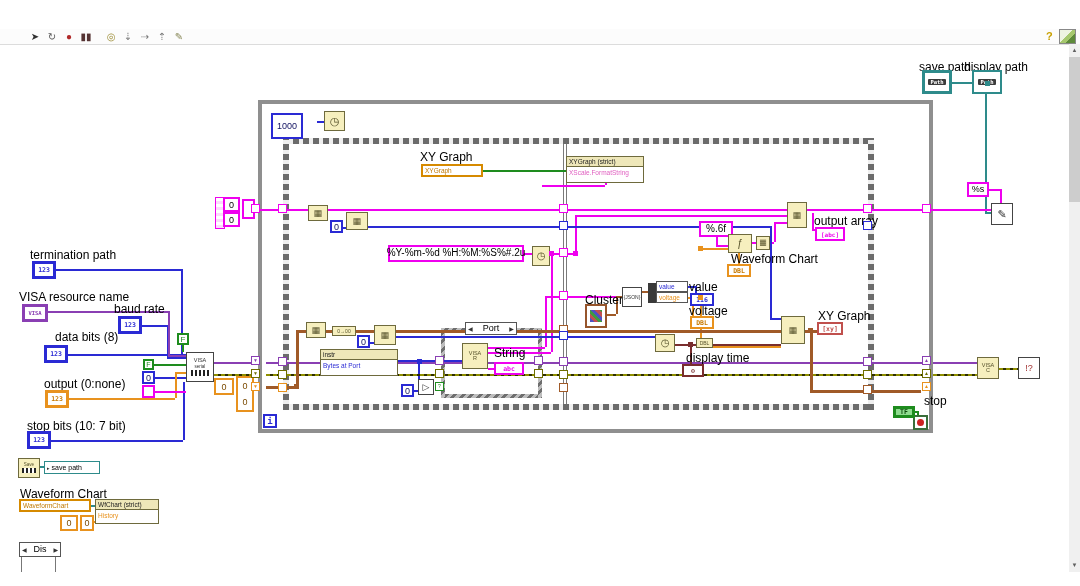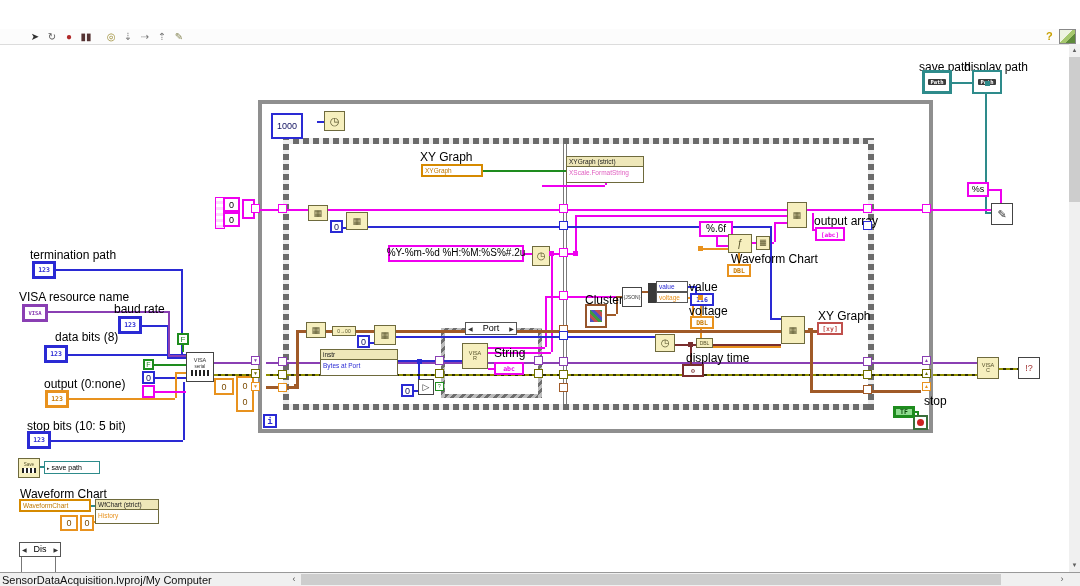--- a/index.html
+++ b/index.html
@@ -187,21 +187,21 @@
   <div class="fl" style="left:30px;top:248px">termination path</div>
   <div class="term ctl blue" style="left:32px;top:261px;width:24px;height:18px">123</div>
   <div class="fl" style="left:19px;top:290px">VISA resource name</div>
   <div class="term ctl purplec" style="left:22px;top:304px;width:26px;height:18px;font-size:5.5px">VISA</div>
   <div class="fl" style="left:114px;top:302px">baud rate</div>
   <div class="term ctl blue" style="left:118px;top:316px;width:24px;height:18px">123</div>
   <div class="fl" style="left:55px;top:330px">data bits (8)</div>
   <div class="term ctl blue" style="left:44px;top:345px;width:24px;height:18px">123</div>
   <div class="fl" style="left:44px;top:377px">output (0:none)</div>
   <div class="term ctl orangec" style="left:45px;top:390px;width:24px;height:18px">123</div>
-  <div class="fl" style="left:27px;top:419px">stop bits (10: 5 bit)</div>
+  <div class="fl" style="left:27px;top:419px">stop bits (10: 7 bit)</div>
   <div class="term ctl blue" style="left:27px;top:431px;width:24px;height:18px">123</div>
 
   <div class="node wnode" style="left:186px;top:352px;width:28px;height:30px;font-size:5.5px;gap:1px">
     <span>VISA</span>
     <span style="font-size:4.5px">serial</span>
     <div class="barcode"></div>
   </div>
   <div class="nconst gconstb" style="left:177px;top:333px;width:12px;height:12px;font-size:8px">F</div>
   <div class="nconst gconstb" style="left:143px;top:359px;width:11px;height:11px;font-size:7px">F</div>
   <div class="nconst" style="left:142px;top:371px;width:13px;height:13px">0</div>
@@ -255,28 +255,20 @@
   <div class="sel" style="left:19px;top:542px;width:42px;height:15px">
     <span class="ar">◀</span>
     <span>Dis</span>
     <span class="ar">▶</span>
   </div>
 
   <div id="vscroll">
     <div class="scrarrow" style="top:0">▲</div>
     <div id="vthumb"></div>
     <div class="scrarrow" style="top:515px">▼</div>
-  </div>
-  <div id="statusbar">
-    <div id="projecttext">SensorDataAcquisition.lvproj/My Computer</div>
-    <div id="hscroll">
-      <div class="hsarrow" style="left:0">‹</div>
-      <div id="hthumb"></div>
-      <div class="hsarrow" style="left:768px">›</div>
-    </div>
   </div>
 
 <div class="wire" style="left: 952px; top: 82px; width: 20px; height: 2px; background: rgb(46, 139, 139);"></div>
     <div class="wire" style="left: 985px; top: 83px; height: 129px; width: 2px; background: rgb(46, 139, 139);"></div>
     <div class="wire" style="left: 985px; top: 212px; width: 6px; height: 2px; background: rgb(46, 139, 139);"></div>
     <div class="wire" style="left: 40px; top: 466px; width: 4px; height: 2px; background: rgb(46, 139, 139);"></div>
     <div class="wire" style="left: 91px; top: 505px; width: 4px; height: 2px; background: rgb(46, 139, 139);"></div>
     <div class="wire" style="left: 255px; top: 209px; width: 736px; height: 2px; background: rgb(239, 0, 239);"></div>
     <div class="wire" style="left: 524px; top: 253px; width: 8px; height: 2px; background: rgb(239, 0, 239);"></div>
     <div class="wire" style="left: 549px; top: 253px; width: 26px; height: 2px; background: rgb(239, 0, 239);"></div>

